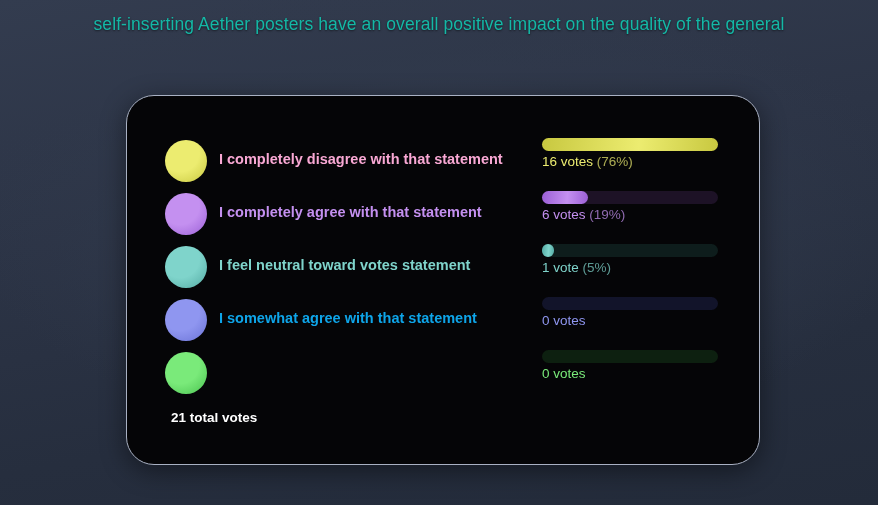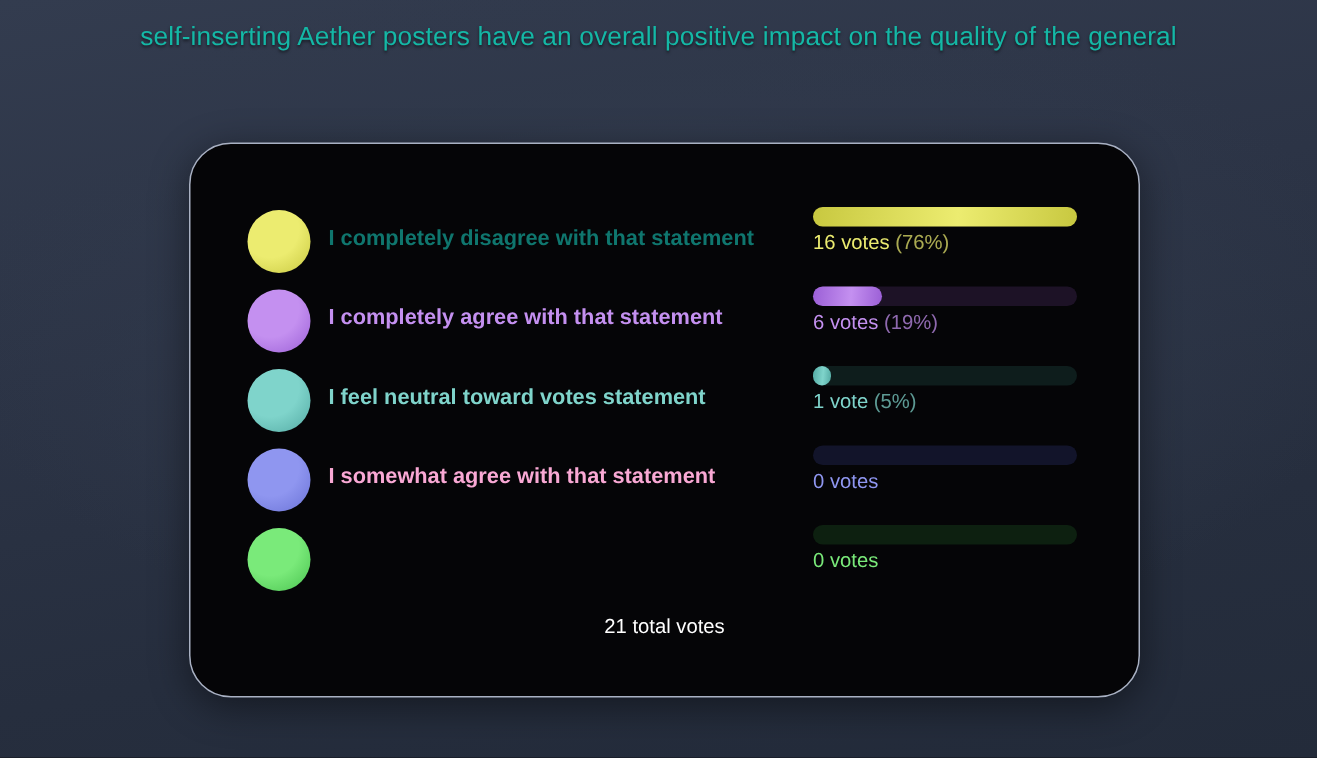--- a/index.html
+++ b/index.html
@@ -107,38 +107,38 @@
     white-space: nowrap;
   }
   .vote-count { font-weight: normal; margin-top: 28px; }
   .vote-pct { opacity: 0.72; }
 
   #total-votes {
     position: absolute;
     left: 0;
     top: 314px;
     width: 100%;
-    text-align: center;
     color: #ffffff;
     font-size: 13.5px;
-    font-weight: normal;
+    font-weight: bold;
+    padding-left: 44px;
   }
 </style>
 </head>
 <body>
 
 <div id="bg-vignette"></div>
 
 <div id="page-title">self-inserting Aether posters have an overall positive impact on the quality of the general</div>
 
 <div id="poll-card">
   <div id="poll-options">
       <div class="poll-row" style="position: absolute; left: 0px; top: 34px; width: 100%;">
         <div class="opt-bullet" style="background: radial-gradient(circle at 36% 30%, rgb(236, 236, 112) 0%, rgb(236, 236, 112) 48%, rgb(200, 200, 64) 100%);"></div>
-        <div class="opt-label" style="color: #0f766e;">I completely disagree with that statement</div>
+        <div class="opt-label" style="color: #f9a8d4;">I completely disagree with that statement</div>
         <div class="bar-track" style="background: rgb(29, 29, 12);">
           <div class="bar-fill" style="width: 100%; background: linear-gradient(95deg, rgb(200, 200, 64) 0%, rgb(236, 236, 112) 55%, rgb(200, 200, 64) 100%);"></div>
         </div>
         <div class="vote-text" style="color: rgb(236, 236, 112);"><span class="vote-count">16 votes</span> <span class="vote-pct">(76%)</span></div>
       </div>
       <div class="poll-row" style="position: absolute; left: 0px; top: 87px; width: 100%;">
         <div class="opt-bullet" style="background: radial-gradient(circle at 36% 30%, rgb(196, 144, 240) 0%, rgb(196, 144, 240) 48%, rgb(155, 95, 214) 100%);"></div>
         <div class="opt-label" style="color: rgb(196, 144, 240);">I completely agree with that statement</div>
         <div class="bar-track" style="background: rgb(29, 18, 38);">
           <div class="bar-fill" style="width: 26%; background: linear-gradient(95deg, rgb(155, 95, 214) 0%, rgb(196, 144, 240) 55%, rgb(155, 95, 214) 100%);"></div>
@@ -148,21 +148,21 @@
       <div class="poll-row" style="position: absolute; left: 0px; top: 140px; width: 100%;">
         <div class="opt-bullet" style="background: radial-gradient(circle at 36% 30%, rgb(127, 212, 203) 0%, rgb(127, 212, 203) 48%, rgb(83, 170, 163) 100%);"></div>
         <div class="opt-label" style="color: rgb(127, 212, 203);">I feel neutral toward votes statement</div>
         <div class="bar-track" style="background: rgb(14, 29, 28);">
           <div class="bar-fill" style="width: 7%; background: linear-gradient(95deg, rgb(83, 170, 163) 0%, rgb(127, 212, 203) 55%, rgb(83, 170, 163) 100%);"></div>
         </div>
         <div class="vote-text" style="color: rgb(127, 212, 203);"><span class="vote-count">1 vote</span> <span class="vote-pct">(5%)</span></div>
       </div>
       <div class="poll-row" style="position: absolute; left: 0px; top: 193px; width: 100%;">
         <div class="opt-bullet" style="background: radial-gradient(circle at 36% 30%, rgb(143, 150, 240) 0%, rgb(143, 150, 240) 48%, rgb(106, 114, 214) 100%);"></div>
-        <div class="opt-label" style="color: #f9a8d4;">I somewhat agree with that statement</div>
+        <div class="opt-label" style="color: #0ea5e9;">I somewhat agree with that statement</div>
         <div class="bar-track" style="background: rgb(18, 20, 42);"></div>
         <div class="vote-text" style="color: rgb(143, 150, 240);"><span class="vote-count">0 votes</span></div>
       </div>
       <div class="poll-row" style="position: absolute; left: 0px; top: 246px; width: 100%;">
         <div class="opt-bullet" style="background: radial-gradient(circle at 36% 30%, rgb(122, 234, 122) 0%, rgb(122, 234, 122) 48%, rgb(73, 194, 79) 100%);"></div>
         <div class="bar-track" style="background: rgb(13, 32, 16);"></div>
         <div class="vote-text" style="color: rgb(122, 234, 122);"><span class="vote-count">0 votes</span></div>
       </div>
     </div>
   <div id="total-votes">21 total votes</div>

